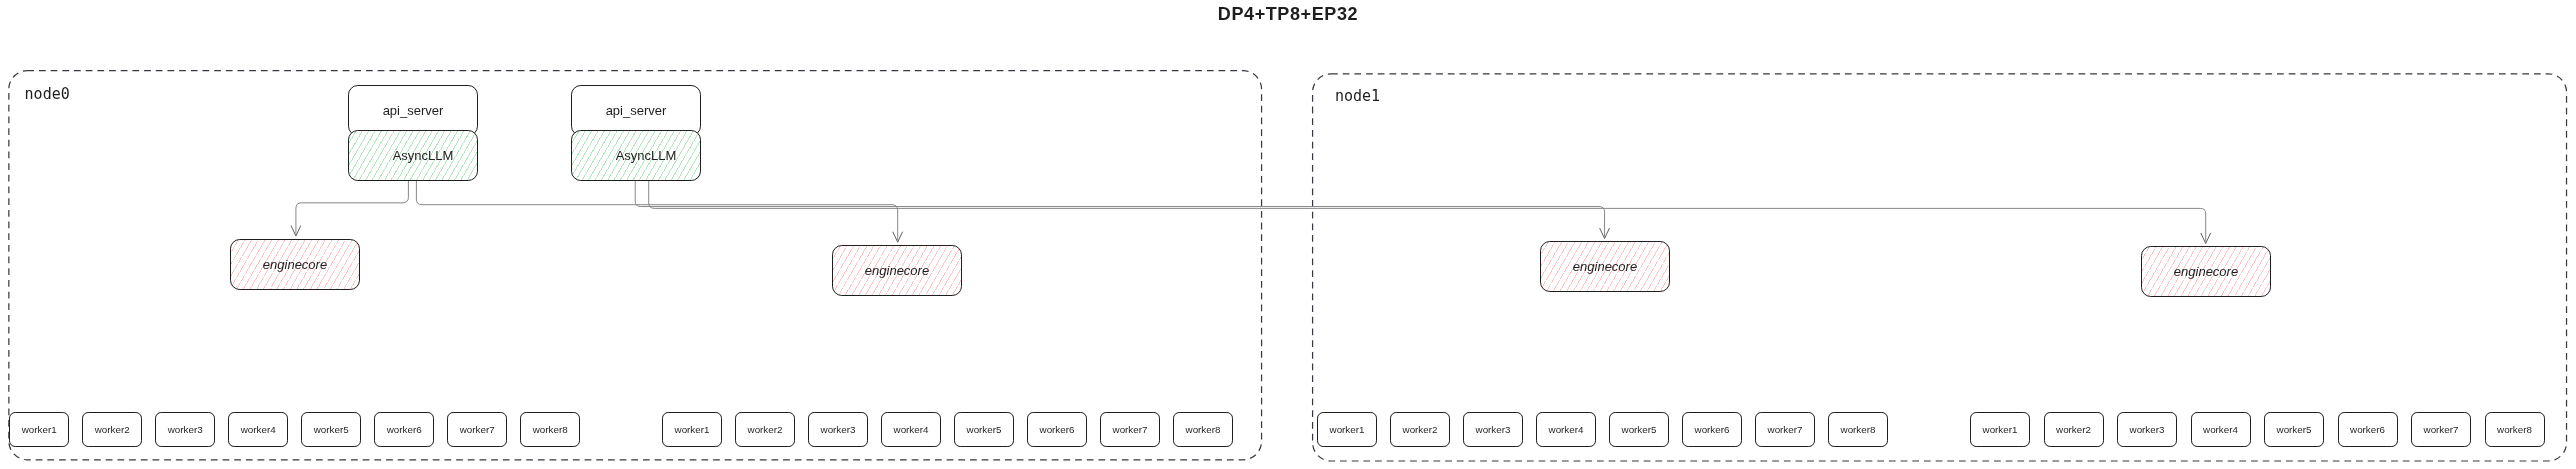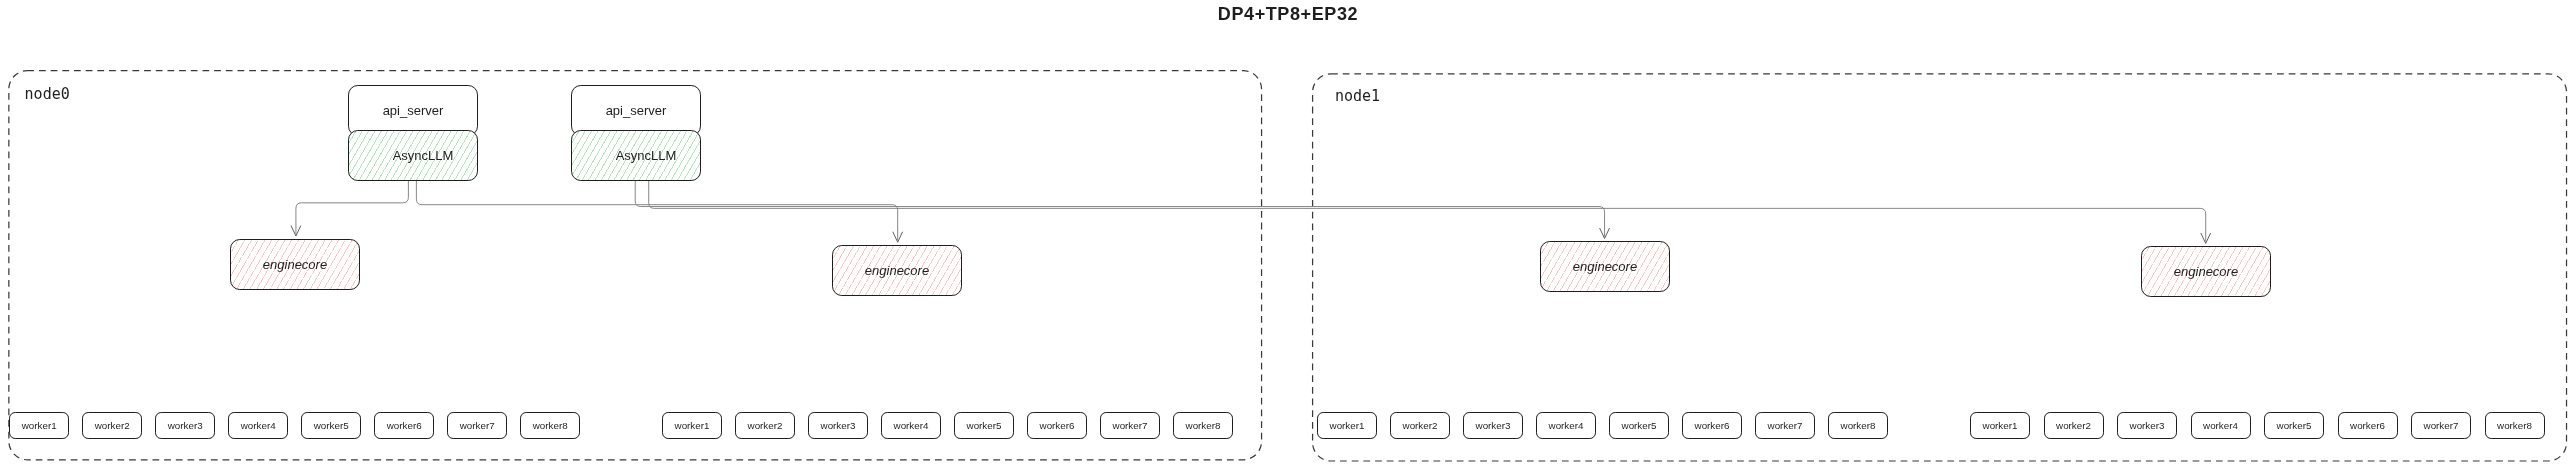--- a/index.html
+++ b/index.html
@@ -14,21 +14,21 @@
               font-size:15px;font-weight:400;color:#1e1e1e;}
   .box{position:absolute;z-index:1;box-sizing:border-box;width:130px;height:51px;
        border:1.5px solid #1e1e1e;border-radius:9.8px;background-color:#ffffff;
        display:flex;align-items:center;justify-content:center;
        font-size:13px;color:#1e1e1e;}
   .hatch-green{background-image:repeating-linear-gradient(120deg,
         rgba(64,192,87,0.40) 0 0.9px, transparent 0.9px 5.5px);padding-left:20px;}
   .hatch-red{background-image:repeating-linear-gradient(120deg,
         rgba(250,122,122,0.45) 0 0.8px, transparent 0.8px 5.8px);font-style:italic;}
   .worker-row{position:absolute;z-index:1;top:412px;display:flex;gap:13px;}
-  .worker{box-sizing:border-box;width:60px;height:27px;border:1.2px solid #1e1e1e;
+  .worker{box-sizing:border-box;width:60px;height:35px;border:1.2px solid #1e1e1e;
           border-radius:6.2px;background:#ffffff;display:flex;align-items:center;
           justify-content:center;font-size:9.8px;color:#1e1e1e;white-space:nowrap;}
 </style>
 </head>
 <body>
 
 <div class="canvas">
 
   <div class="title">DP4+TP8+EP32</div>
 

